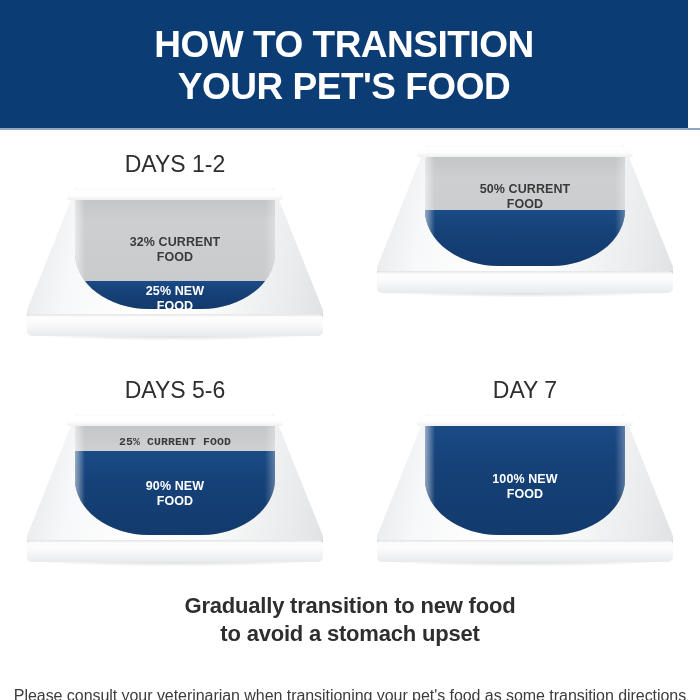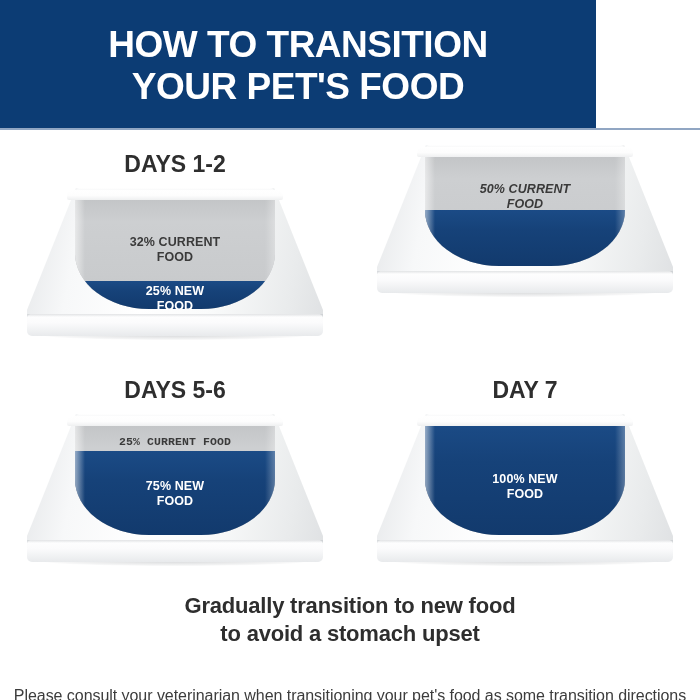--- a/index.html
+++ b/index.html
@@ -19,21 +19,21 @@
     background: #ffffff;
     overflow: hidden;
     box-sizing: border-box;
   }
 
   
   .header {
     position: absolute;
     left: 0;
     top: 0;
-    width: 596px;
+    width: 688px;
     height: 128px;
     background: #0c3c74;
     display: flex;
     align-items: center;
     justify-content: center;
     flex-direction: column;
     box-sizing: border-box;
     padding-top: 4px;
   }
   .header-title {
@@ -72,21 +72,21 @@
     grid-template-rows: 226px 226px;
   }
   .panel {
     position: relative;
     display: flex;
     flex-direction: column;
     align-items: center;
   }
   .panel-title {
     font-size: 23px;
-    font-weight: bold;
+    font-weight: normal;
     color: #2e2e2e;
     letter-spacing: 0px;
     text-transform: uppercase;
     margin: 20px 0 0 0;
     line-height: 1;
     text-align: center;
   }
 
   
   .bowl-wrap {
@@ -302,21 +302,21 @@
     <div class="panel">
       <div class="bowl-wrap">
         <div class="bowl-shadow"></div>
         <div class="bowl-body"></div>
         <div class="bowl-inner">
           <div class="layer-current"></div>
           <div class="layer-new" style="height:50%;"></div>
           <div class="wall-l"></div>
           <div class="wall-r"></div>
           <div class="bowl-labels">
-            <div class="label-current" style="top:25%;font-style:italic;">50% CURRENT
+            <div class="label-current" style="top:25%;">50% CURRENT
 FOOD</div>
             <div class="label-new" style="top:65%;margin-top:48px;">50% NEW
 FOOD</div>
           </div>
         </div>
         <div class="bowl-rim"></div>
         <div class="bowl-base"></div>
       </div>
     </div>
 
@@ -325,21 +325,21 @@
       <div class="bowl-wrap">
         <div class="bowl-shadow"></div>
         <div class="bowl-body"></div>
         <div class="bowl-inner">
           <div class="layer-current"></div>
           <div class="layer-new" style="height:75%;"></div>
           <div class="wall-l"></div>
           <div class="wall-r"></div>
           <div class="bowl-labels">
             <div class="label-current small" style="top:11%;font-family:Liberation Mono, monospace;">25% CURRENT FOOD</div>
-            <div class="label-new" style="top:50%;">75% NEW
+            <div class="label-new" style="top:50%;">90% NEW
 FOOD</div>
           </div>
         </div>
         <div class="bowl-rim"></div>
         <div class="bowl-base"></div>
       </div>
     </div>
 
     <div class="panel">
       <div class="panel-title">DAY 7</div>

